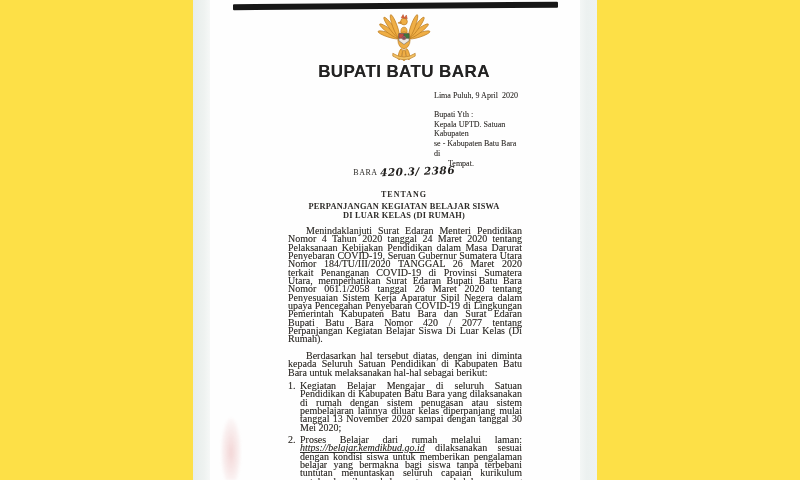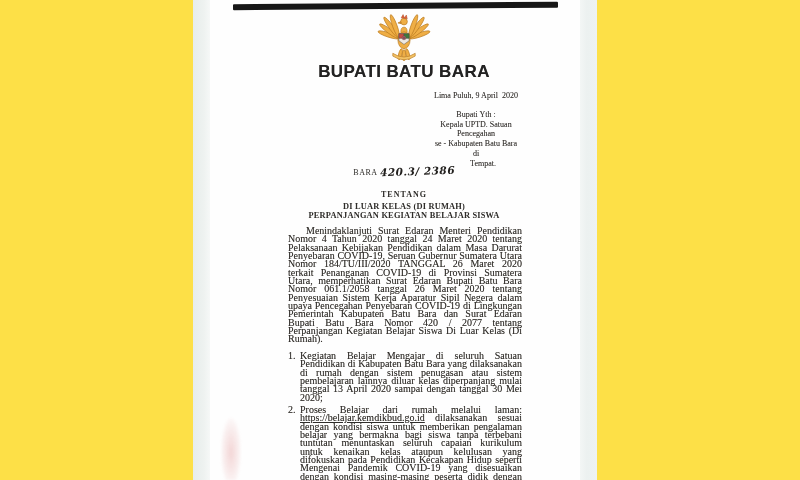--- a/index.html
+++ b/index.html
@@ -19,21 +19,21 @@
 
   .emblem { position:absolute; left:166px; top:9px; width:56px; height:55px; }
 
   .centered { position:absolute; left:18px; width:352px; text-align:center; }
 
   .letterhead-title { top:62px; font-family:"Liberation Sans", sans-serif;
     font-weight:bold; font-size:17px; letter-spacing:0.4px; color:#222;
     text-shadow:0 0 0.5px rgba(40,35,30,0.55); }
 
   .addr { position:absolute; left:224px; top:91px; font-size:8px; line-height:9.8px;
-    color:#343230; text-shadow:0 0 0.4px rgba(60,50,40,0.4);text-align:center; }
+    color:#343230; text-shadow:0 0 0.4px rgba(60,50,40,0.4); }
   .addr .date { white-space:pre; margin-bottom:9px; }
   .addr .indent { padding-left:14px; }
 
   .h-surat { top:154px; font-size:8.5px; font-weight:bold; letter-spacing:1px;
     text-decoration:underline; }
   .h-nomor { top:165px; font-size:8px; letter-spacing:0.5px; }
   .handwriting { font-family:"DejaVu Serif", serif; font-style:italic; font-weight:bold;
     font-size:10.5px; letter-spacing:0.5px; display:inline-block; transform:rotate(-2deg);
     color:#22201e; }
   .h-tentang { top:190px; font-size:8px; font-weight:bold; letter-spacing:1px; }
@@ -42,21 +42,21 @@
 
   .body-text { position:absolute; left:78px; top:227px; width:234px;
     font-size:10px; line-height:8.35px; text-align:justify; color:#2f2d2a;
     text-shadow:0 0 0.35px rgba(60,50,40,0.45); }
   .body-text p { text-indent:18px; }
   .p1 { margin-bottom:8px; }
   .p2 { margin-bottom:5px; }
   .item { display:flex; margin-bottom:4px; }
   .item .num { width:12px; flex:0 0 12px; }
   .item .txt { flex:1; text-align:justify; }
-  .doc-link { text-decoration:underline; }
+  .doc-link { font-style:italic; text-decoration:underline; }
 
   .smudge { position:absolute; left:11px; top:418px; width:20px; height:62px;
     background:radial-gradient(ellipse at 50% 55%, rgba(226,150,150,0.38), rgba(226,160,160,0.12) 60%, transparent 75%);
     filter:blur(1px); }
 </style>
 </head>
 <body>
 
 <div class="stage">
 
@@ -118,45 +118,46 @@
         <circle cx="30" cy="30.5" r="0.8" fill="#2b2b2b" stroke="none"></circle>
       </g>
     </svg>
 
     <div class="centered letterhead-title">BUPATI BATU BARA</div>
 
     <div class="addr">
       <div class="date">Lima Puluh, 9 April  2020</div>
       <div>Bupati Yth :</div>
       <div>Kepala UPTD. Satuan</div>
-      <div>Pencegahan</div>
+      <div>Kabupaten</div>
       <div>se - Kabupaten Batu Bara</div>
       <div>di</div>
       <div class="indent">Tempat.</div>
     </div>
 
 
     <div class="centered h-nomor">
       <span>BARA</span>
       <span class="handwriting">420.3/ 2386</span>
     </div>
 
     <div class="centered h-tentang">TENTANG</div>
 
     <div class="centered h-subject">
+      <div>PERPANJANGAN KEGIATAN BELAJAR SISWA</div>
       <div>DI LUAR KELAS (DI RUMAH)</div>
-      <div>PERPANJANGAN KEGIATAN BELAJAR SISWA</div>
     </div>
 
     <div class="body-text">
       <p class="p1">Menindaklanjuti Surat Edaran Menteri Pendidikan Nomor 4 Tahun 2020 tanggal 24 Maret 2020 tentang Pelaksanaan Kebijakan Pendidikan dalam Masa Darurat Penyebaran COVID-19, Seruan Gubernur Sumatera Utara Nomor 184/TU/III/2020 TANGGAL 26 Maret 2020 terkait Penanganan COVID-19 di Provinsi Sumatera Utara, memperhatikan Surat Edaran Bupati Batu Bara Nomor 061.1/2058 tanggal 26 Maret 2020 tentang Penyesuaian Sistem Kerja Aparatur Sipil Negera dalam upaya Pencegahan Penyebaran COVID-19 di Lingkungan Pemerintah Kabupaten Batu Bara dan Surat Edaran Bupati Batu Bara Nomor 420 / 2077 tentang Perpanjangan Kegiatan Belajar Siswa Di Luar Kelas (Di Rumah).</p>
+      <p class="p2">Berdasarkan hal tersebut diatas, dengan ini diminta kepada Seluruh Satuan Pendidikan di Kabupaten Batu Bara untuk melaksanakan hal-hal sebagai berikut:</p>
 
       <div class="item">
         <span class="num">1.</span>
-        <span class="txt">Kegiatan Belajar Mengajar di seluruh Satuan Pendidikan di Kabupaten Batu Bara yang dilaksanakan di rumah dengan sistem penugasan atau sistem pembelajaran lainnya diluar kelas diperpanjang mulai tanggal 13 April 2020 sampai dengan tanggal 30 Mei 2020;</span>
+        <span class="txt">Kegiatan Belajar Mengajar di seluruh Satuan Pendidikan di Kabupaten Batu Bara yang dilaksanakan di rumah dengan sistem penugasan atau sistem pembelajaran lainnya diluar kelas diperpanjang mulai tanggal 13 November 2020 sampai dengan tanggal 30 Mei 2020;</span>
       </div>
 
       <div class="item">
         <span class="num">2.</span>
         <span class="txt"><span>Proses Belajar dari rumah melalui laman: </span><span class="doc-link">https://belajar.kemdikbud.go.id</span><span> dilaksanakan sesuai dengan kondisi siswa untuk memberikan pengalaman belajar yang bermakna bagi siswa tanpa terbebani tuntutan menuntaskan seluruh capaian kurikulum untuk kenaikan kelas ataupun kelulusan yang difokuskan pada Pendidikan Kecakapan Hidup seperti Mengenai Pandemik COVID-19 yang disesuaikan dengan kondisi masing-masing peserta didik dengan bukti atau produk yang dinilai secara kualitatif yang berguna bagi guru tanpa memberikan nilai dalam bentuk Skor;</span></span>
       </div>
     </div>
 
     <div class="smudge"></div>
 

